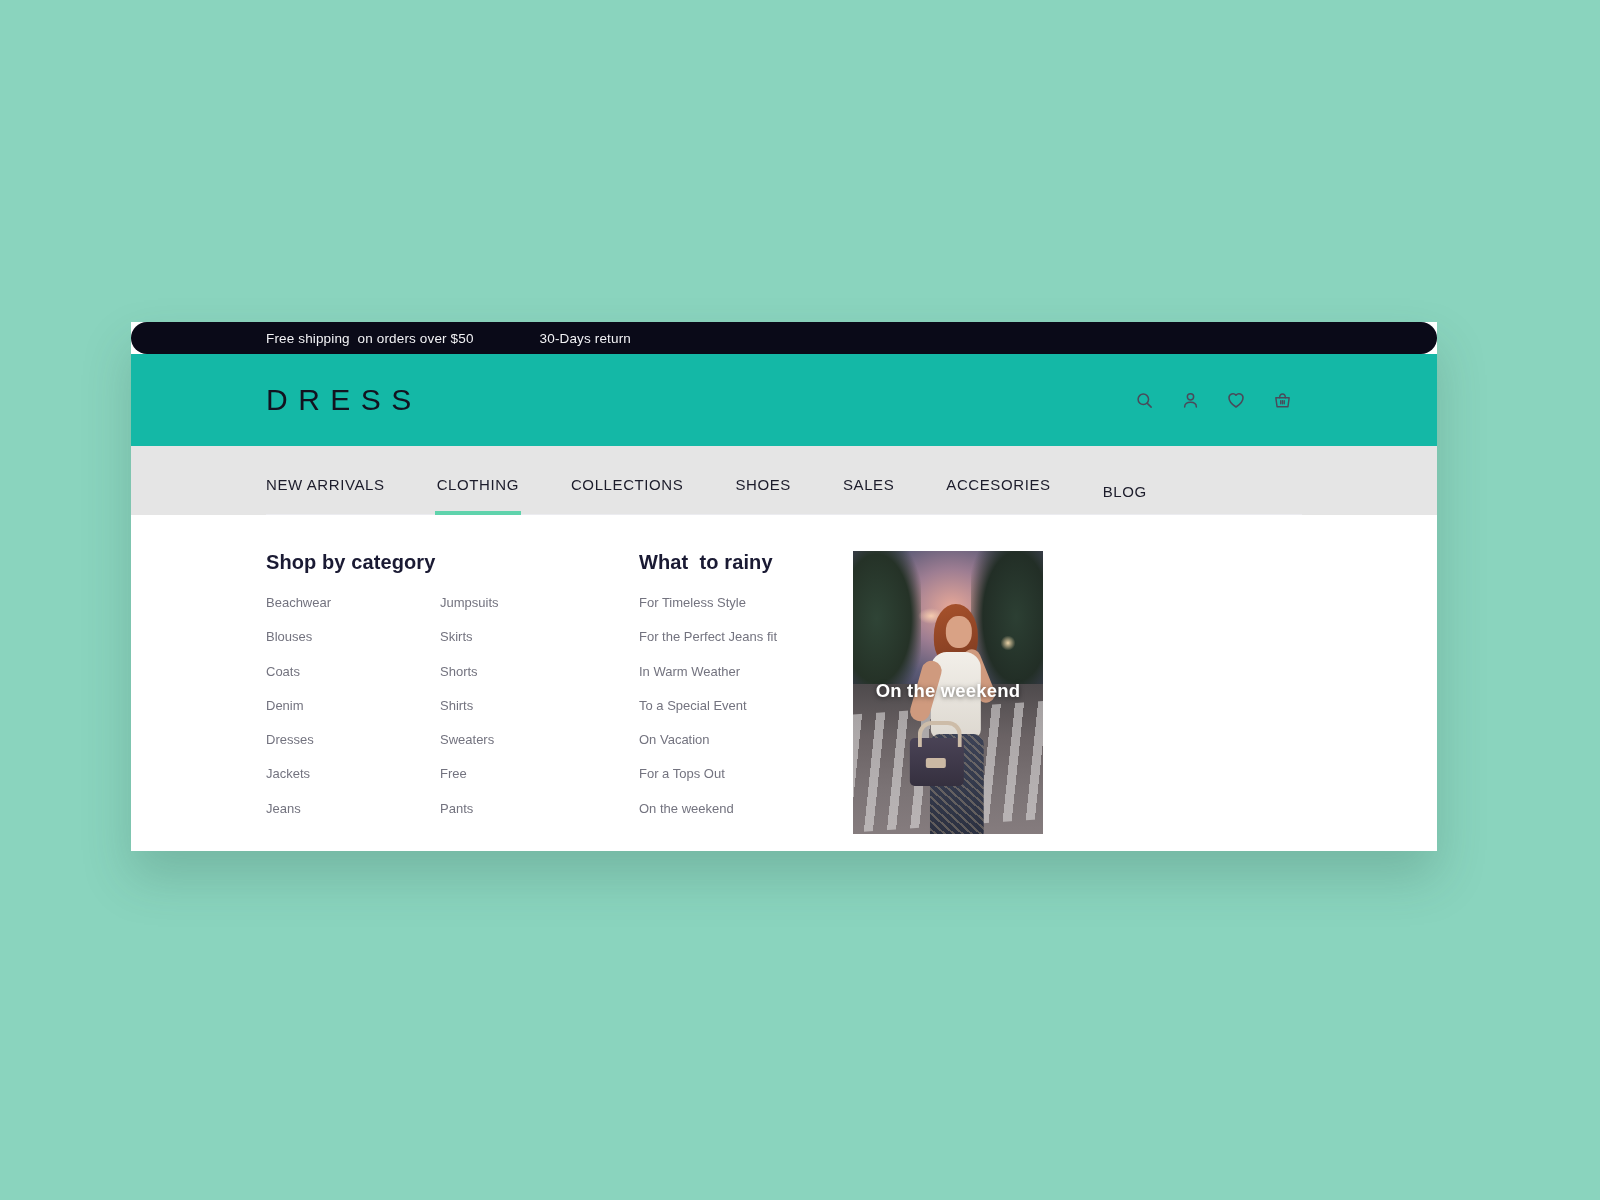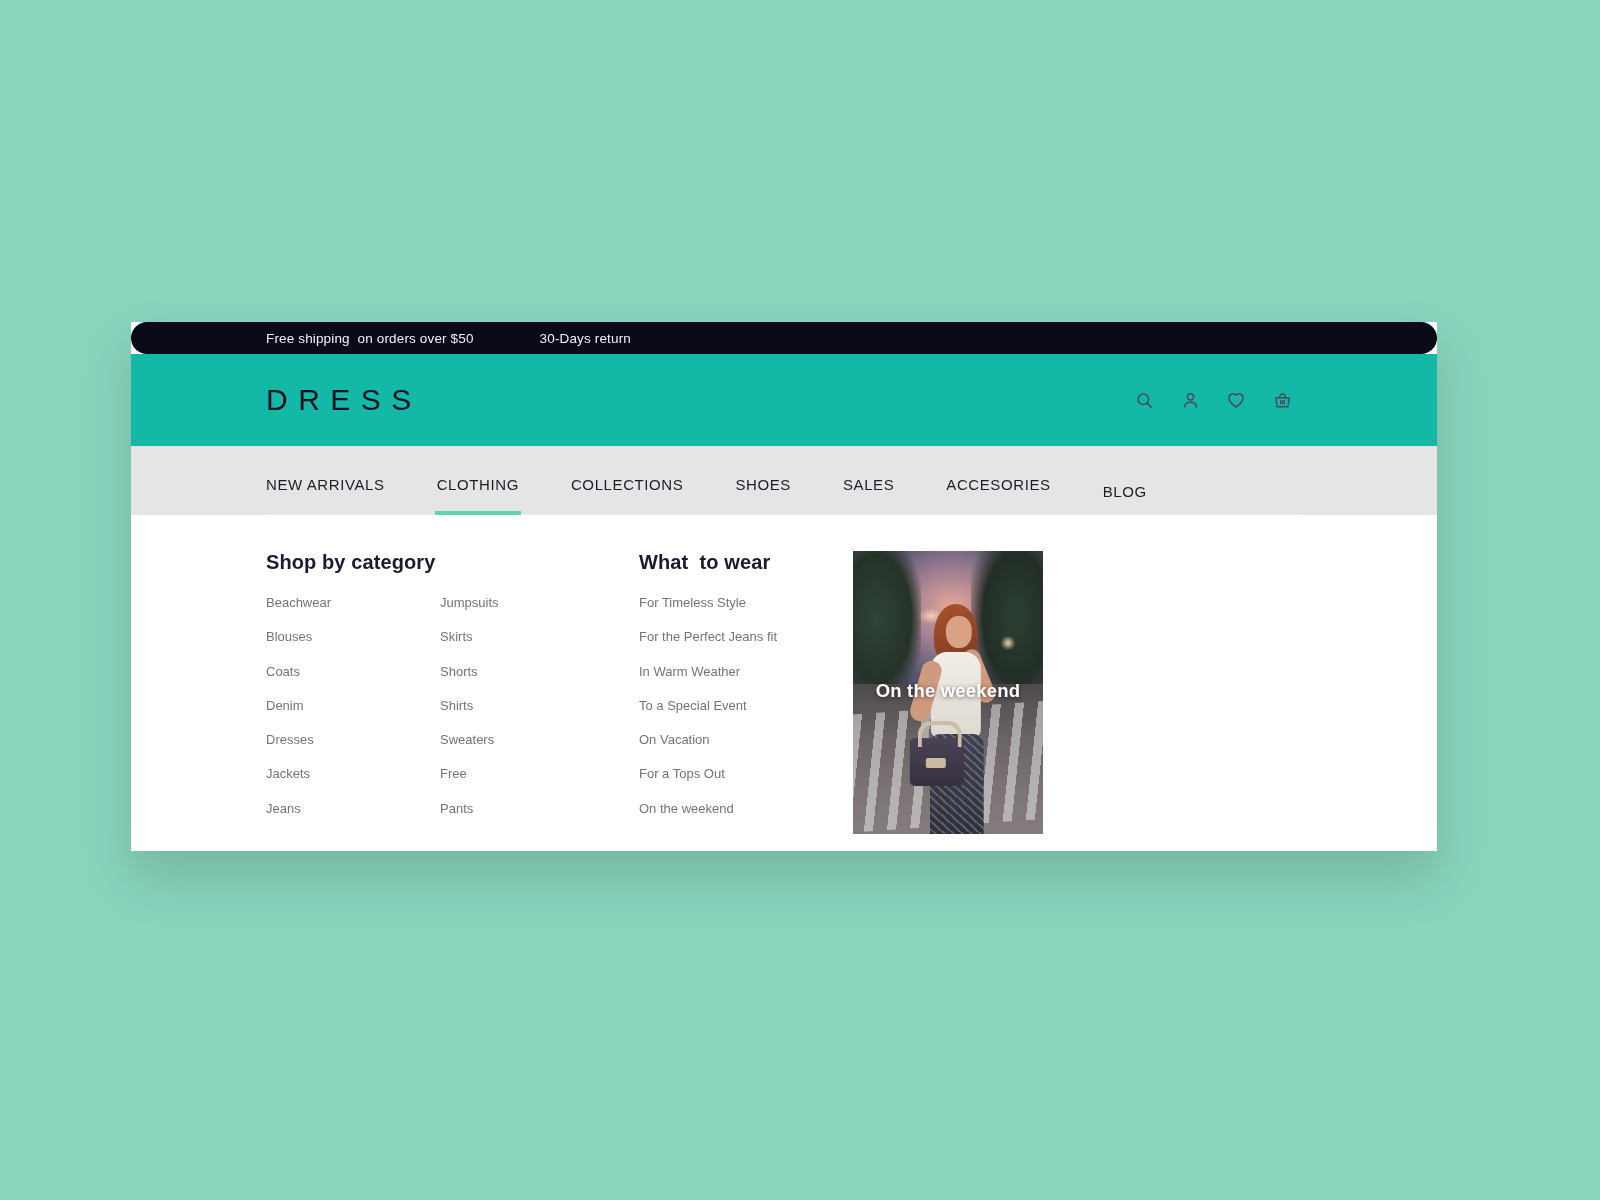--- a/index.html
+++ b/index.html
@@ -329,21 +329,21 @@
           <div class="link">Shirts</div>
           <div class="link">Sweaters</div>
           <div class="link">Free</div>
           <div class="link">Pants</div>
         </div>
       </div>
     </div>
 
 
     <div class="col-wear">
-      <div class="col-heading">What  to wear</div>
+      <div class="col-heading">What  to rainy</div>
       <div class="link">For Timeless Style</div>
       <div class="link">For the Perfect Jeans fit</div>
       <div class="link">In Warm Weather</div>
       <div class="link">To a Special Event</div>
       <div class="link">On Vacation</div>
       <div class="link">For a Tops Out</div>
       <div class="link">On the weekend</div>
     </div>
 
     <div class="promo">

